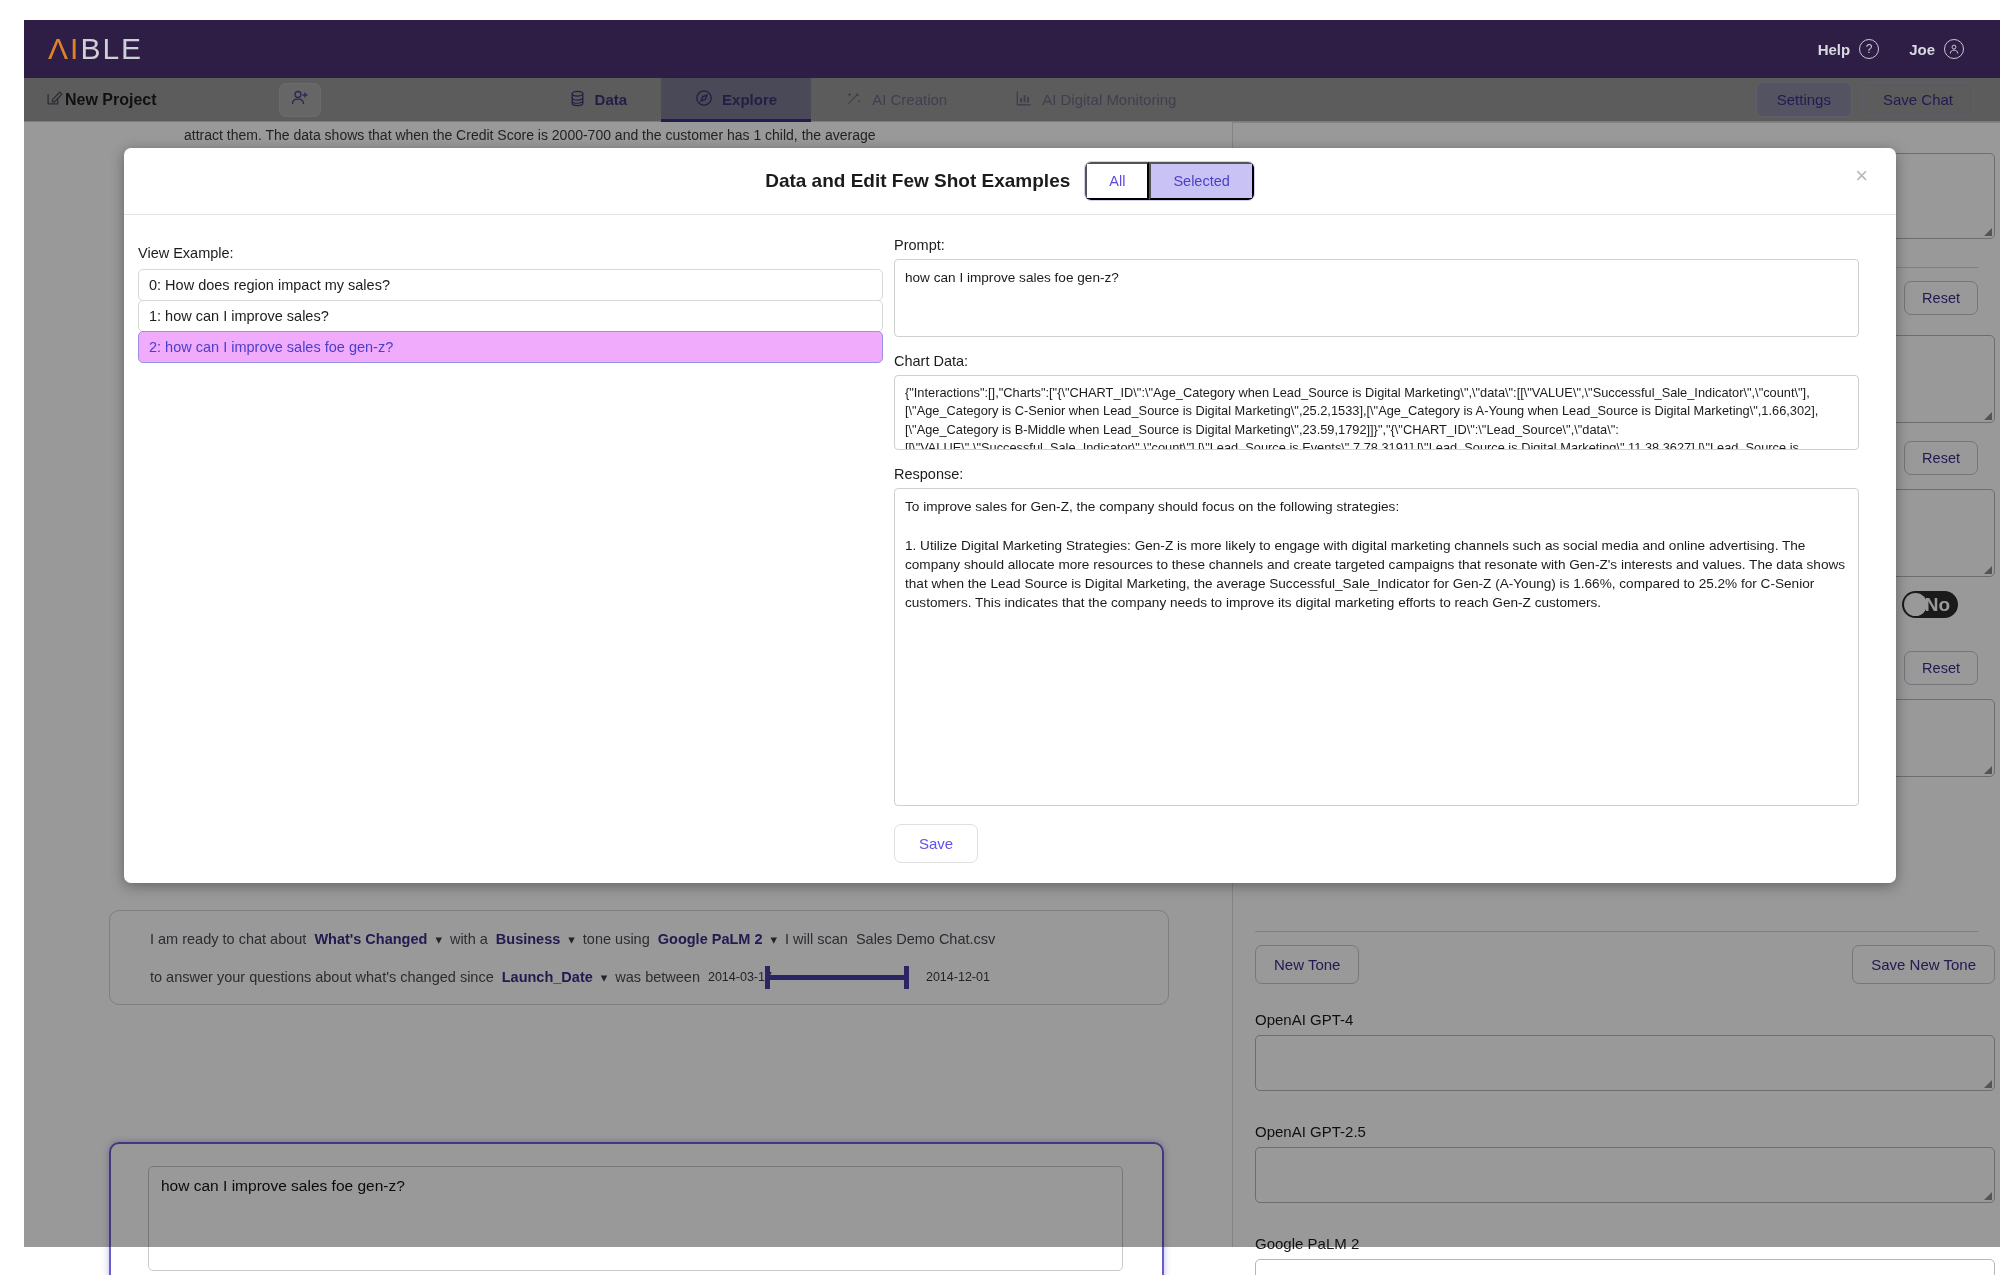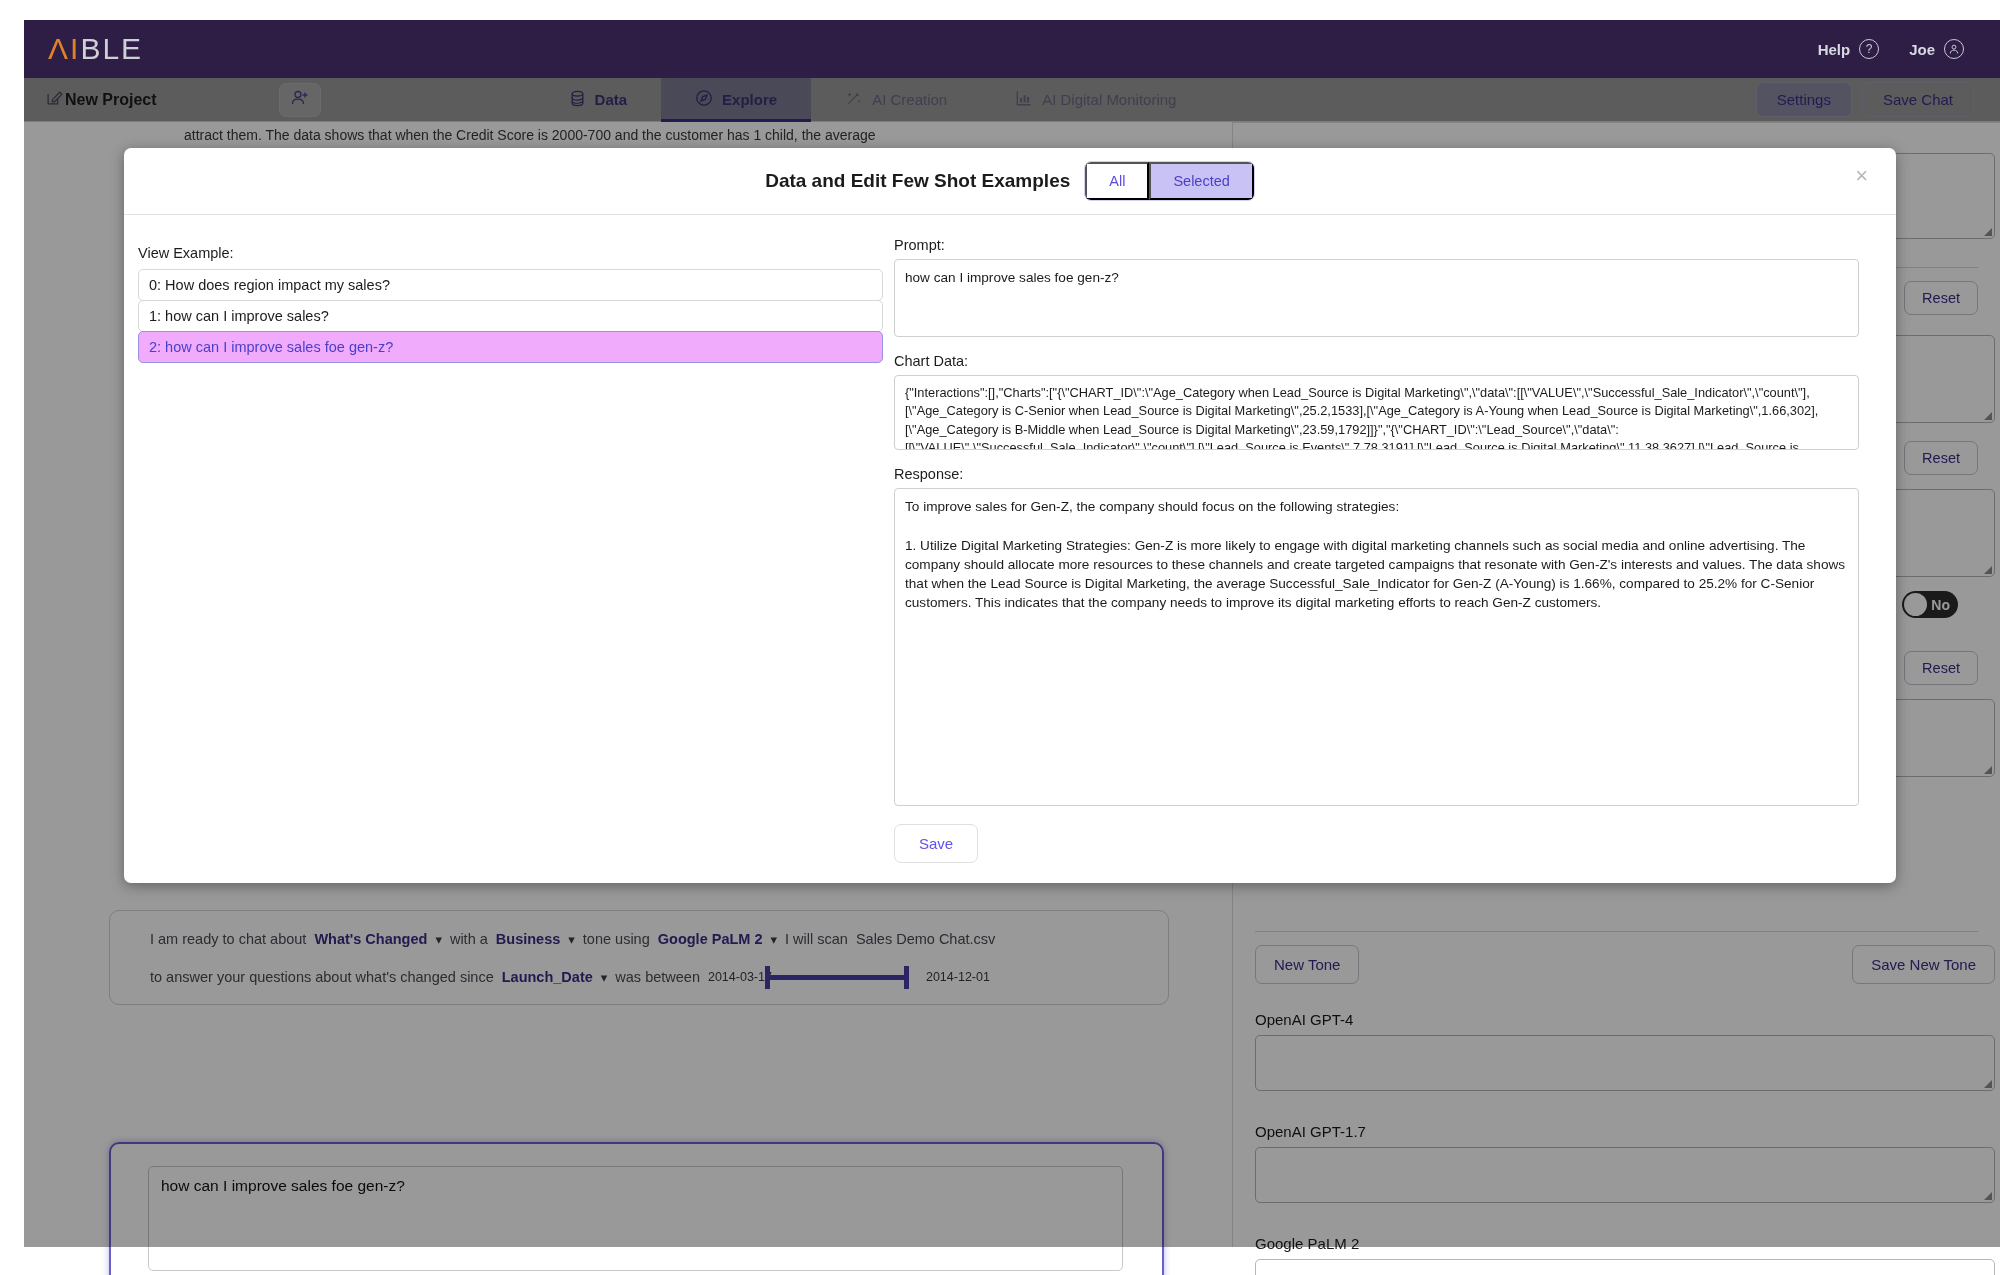--- a/index.html
+++ b/index.html
@@ -136,21 +136,21 @@
   .rp-lbl { font-size: 15px; color: #1a1a1a; margin-bottom: 7px; }
   .rp-reset {
     position: absolute; right: 22px; border: 1px solid #c3c3cf; border-radius: 7px;
     color: #3b2d86; font-size: 14.5px; padding: 8px 17px; background: transparent;
   }
   .rp-divider { position: absolute; left: 22px; right: 22px; height: 1px; background: #d5d5d5; }
   .toggle-no {
     width: 56px; height: 27px; border-radius: 14px; background: #2c2c2c;
     display: flex; align-items: center; justify-content: flex-end; position: relative;
   }
-  .toggle-no span { color: #fff; font-size: 14px; font-weight: bold; margin-right: 8px; }
+  .toggle-no span { color: #fff; font-size: 19px; font-weight: bold; margin-right: 8px; }
   .toggle-no .knob {
     position: absolute; left: 2px; top: 2px;
     width: 23px; height: 23px; border-radius: 50%; background: #fff;
   }
   .newtone-btn {
     border: 1px solid #c6c6d0; border-radius: 7px; color: #3b2d86;
     font-size: 15px; padding: 10px 18px; background: transparent;
   }
 
   
@@ -369,21 +369,21 @@
       <div class="rp-divider" style="top:808px;"></div>
       <div class="rp-block" style="top:822px; display:flex; align-items:center; justify-content:space-between;">
         <button class="newtone-btn">New Tone</button>
         <button class="newtone-btn">Save New Tone</button>
       </div>
       <div class="rp-block" style="top:888px;">
         <div class="rp-lbl">OpenAI GPT-4</div>
         <div class="rp-ta" style="height:56px;"></div>
       </div>
       <div class="rp-block" style="top:1000px;">
-        <div class="rp-lbl">OpenAI GPT-1.7</div>
+        <div class="rp-lbl">OpenAI GPT-2.5</div>
         <div class="rp-ta" style="height:56px;"></div>
       </div>
       <div class="rp-block" style="top:1112px;">
         <div class="rp-lbl">Google PaLM 2</div>
         <div class="rp-ta" style="height:56px;"></div>
       </div>
 
     </div>
   </div>
 </div>

